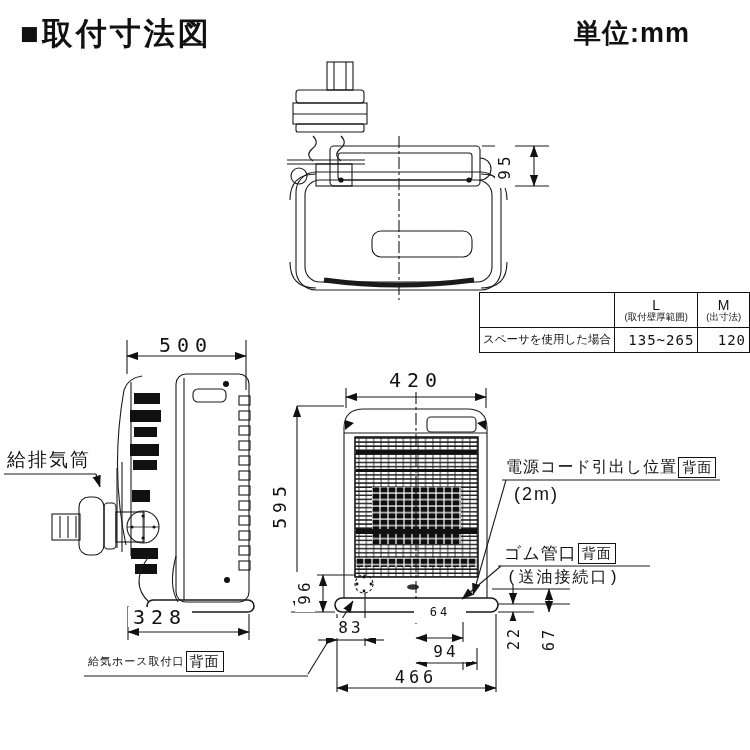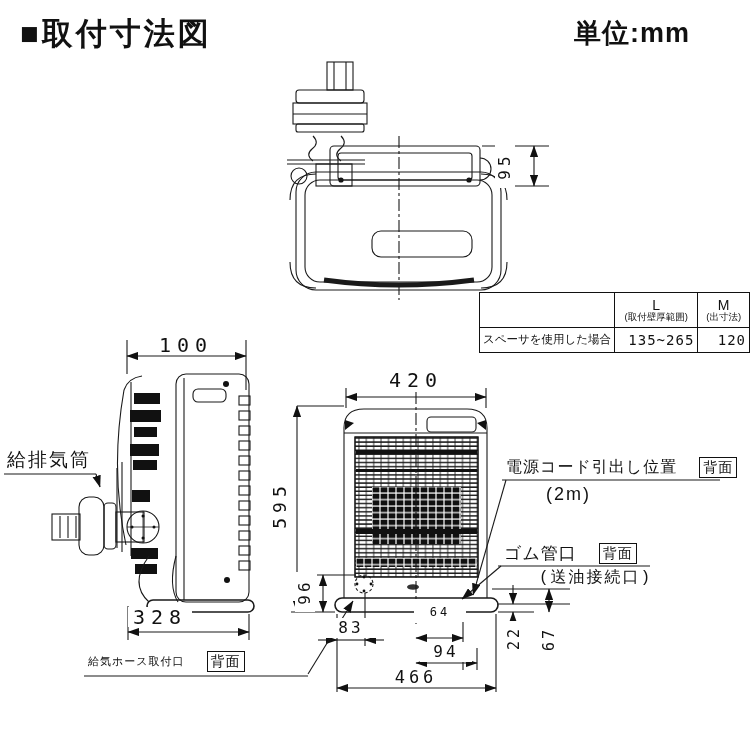--- a/index.html
+++ b/index.html
@@ -6,24 +6,24 @@
   #stage{position:relative;width:750px;height:750px;background:#fff;overflow:hidden;
          font-family:"Liberation Sans","DejaVu Sans",sans-serif;color:#111;border-radius:29px;}
   #art{position:absolute;left:0;top:0;}
   .abs{position:absolute;white-space:nowrap;line-height:1;}
   .title{font-size:31px;font-weight:800;letter-spacing:3px;}
   .unit{font-size:27px;font-weight:800;letter-spacing:1px;}
   .dim{font-family:"DejaVu Sans Mono","Liberation Mono",monospace;background:#fff;
        display:flex;align-items:center;justify-content:center;color:#111;}
   .rot{transform:rotate(-90deg);}
   .jlabel{font-size:17px;letter-spacing:1px;}
-  .lrow{display:flex;align-items:center;gap:22px;}
+  .lrow{display:flex;align-items:center;gap:1px;}
   .badge{border:1.6px solid #111;padding:1px 3px;font-size:14px;line-height:1.2;
          background:#fff;letter-spacing:1px;}
-  .note{font-size:16px;letter-spacing:2px;margin-left:32px;}
+  .note{font-size:16px;letter-spacing:2px;}
   table.spec{border-collapse:collapse;background:#fff;}
   table.spec th,table.spec td{border:1.5px solid #111;padding:0 3px;}
   table.spec th{font-weight:normal;}
   .c0{width:120px;} .c1{width:88px;} .c2{width:56px;}
   .hmain{font-size:14px;display:block;text-align:center;}
   .hsub{font-size:9.5px;display:block;text-align:center;letter-spacing:0;}
   .rlabel{font-size:11.5px;text-align:left;height:24px;}
   .rnum{font-family:"DejaVu Sans Mono","Liberation Mono",monospace;font-size:14px;
         text-align:right;letter-spacing:1px;height:24px;}
   th.hd{height:34px;}
@@ -206,21 +206,21 @@
         <line x1="84" y1="676" x2="308" y2="676"></line>
         <path d="M308,674 L353,601" marker-end="url(#arr)"></path>
       </g>
     </g>
   </svg>
 
   <div class="abs title" style="left:20px;top:18px;">■取付寸法図</div>
   <div class="abs unit" style="left:574px;top:20px;">単位:mm</div>
 
   <div class="abs dim rot" style="left:483px;top:156px;width:44px;height:20px;font-size:16px;letter-spacing:4px;">95</div>
-  <div class="abs dim" style="left:154px;top:335px;width:64px;height:20px;font-size:20px;letter-spacing:6px;">100</div>
+  <div class="abs dim" style="left:154px;top:335px;width:64px;height:20px;font-size:20px;letter-spacing:6px;">500</div>
   <div class="abs dim" style="left:128px;top:607px;width:64px;height:20px;font-size:20px;letter-spacing:6px;">328</div>
   <div class="abs dim" style="left:384px;top:370px;width:64px;height:20px;font-size:20px;letter-spacing:6px;">420</div>
   <div class="abs dim rot" style="left:250px;top:495px;width:60px;height:20px;font-size:18px;letter-spacing:5px;">595</div>
   <div class="abs dim rot" style="left:285px;top:582px;width:40px;height:20px;font-size:16px;letter-spacing:3px;">96</div>
   <div class="abs dim" style="left:325px;top:618px;width:52px;height:20px;font-size:16px;letter-spacing:3px;">83</div>
   <div class="abs dim" style="left:414px;top:602px;width:52px;height:20px;font-size:12px;letter-spacing:3px;">64</div>
   <div class="abs dim" style="left:420px;top:642px;width:52px;height:20px;font-size:16px;letter-spacing:3px;">94</div>
   <div class="abs dim" style="left:386px;top:667px;width:60px;height:20px;font-size:17px;letter-spacing:4px;">466</div>
   <div class="abs dim rot" style="left:497px;top:629px;width:34px;height:18px;font-size:15px;letter-spacing:3px;">22</div>
   <div class="abs dim rot" style="left:532px;top:630px;width:34px;height:18px;font-size:15px;letter-spacing:3px;">67</div>

